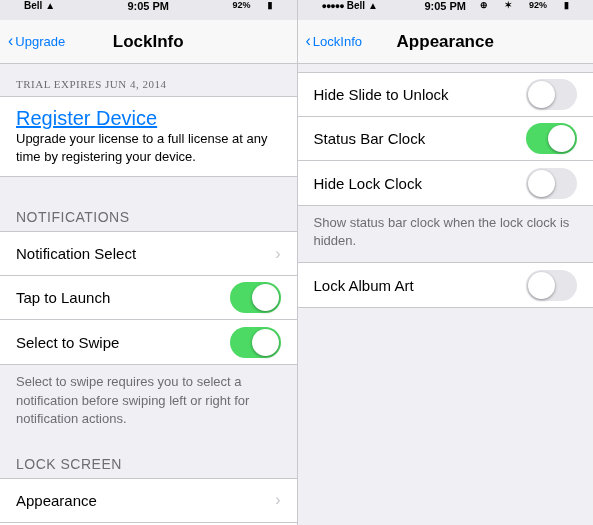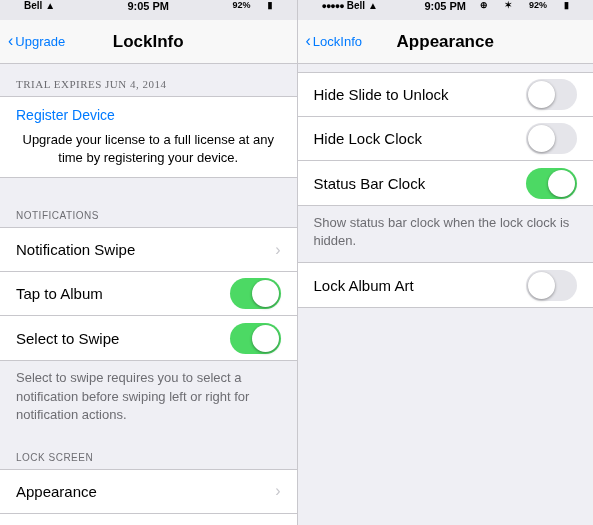--- a/index.html
+++ b/index.html
@@ -78,21 +78,21 @@
     
     .content {
       flex: 1;
       overflow-y: auto;
       overflow-x: hidden;
     }
 
     
     .section-header {
       padding: 16px 16px 6px 16px;
-      font-size: 10px;
+      font-size: 14px;
       color: #6d6d72;
       text-transform: uppercase;
       letter-spacing: 0.5px;
     }
 
     
     .trial-banner {
       padding: 6px 16px;
       font-size: 11px;
       color: #6d6d72;
@@ -112,28 +112,28 @@
 
     
     .register-card {
       background: #fff;
       border-top: 1px solid #c8c7cc;
       border-bottom: 1px solid #c8c7cc;
       padding: 10px 16px 10px 16px;
     }
     .register-link {
       color: #007aff;
-      font-size: 14px;
-      margin-bottom: 8px;
+      font-size: 20px;
+      margin-bottom: 0;
+      text-decoration: underline;
     }
     .register-desc {
       font-size: 13px;
       color: #000;
       line-height: 1.4;
-      text-align: center;
     }
 
     
     .info-text {
       padding: 8px 16px 12px 16px;
       font-size: 13px;
       color: #6d6d72;
       line-height: 1.4;
     }
 
@@ -236,26 +236,26 @@
 
     <div class="register-card">
       <div class="register-link">Register Device</div>
       <div class="register-desc">Upgrade your license to a full license at any time by registering your device.</div>
     </div>
 
     <div class="section-header mt16">NOTIFICATIONS</div>
     <div class="card">
 
       <div class="row">
-        <span class="row-label">Notification Swipe</span>
+        <span class="row-label">Notification Select</span>
         <span class="row-chevron">›</span>
       </div>
 
       <div class="row">
-        <span class="row-label">Tap to Album</span>
+        <span class="row-label">Tap to Launch</span>
         <div class="toggle on">
           <div class="toggle-knob"></div>
         </div>
       </div>
 
       <div class="row">
         <span class="row-label">Select to Swipe</span>
         <div class="toggle on">
           <div class="toggle-knob"></div>
         </div>
@@ -310,32 +310,32 @@
     <div class="card">
 
       <div class="row">
         <span class="row-label">Hide Slide to Unlock</span>
         <div class="toggle off">
           <div class="toggle-knob"></div>
         </div>
       </div>
 
       <div class="row">
+        <span class="row-label">Status Bar Clock</span>
+        <div class="toggle on">
+          <div class="toggle-knob"></div>
+        </div>
+      </div>
+
+      <div class="row">
         <span class="row-label">Hide Lock Clock</span>
         <div class="toggle off">
           <div class="toggle-knob"></div>
         </div>
       </div>
-
-      <div class="row">
-        <span class="row-label">Status Bar Clock</span>
-        <div class="toggle on">
-          <div class="toggle-knob"></div>
-        </div>
-      </div>
     </div>
     <div class="info-text">Show status bar clock when the lock clock is hidden.</div>
 
     <div class="card">
 
       <div class="row">
         <span class="row-label">Lock Album Art</span>
         <div class="toggle off">
           <div class="toggle-knob"></div>
         </div>

